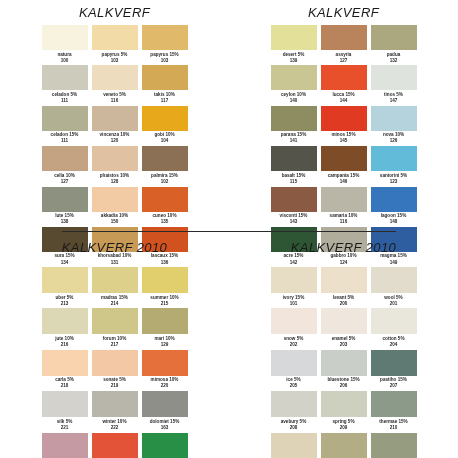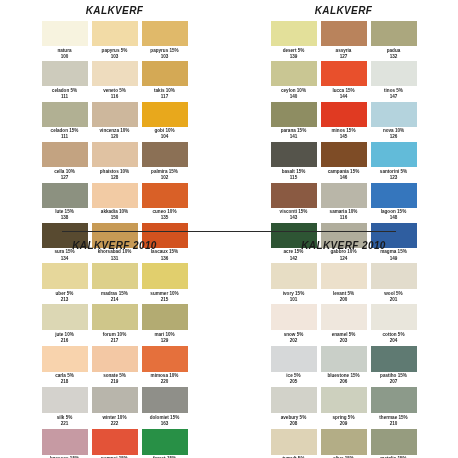--- a/index.html
+++ b/index.html
@@ -48,22 +48,22 @@
   .panel {
     flex: 1 1 50%;
     box-sizing: border-box;
     padding: 0;
     display: flex;
     flex-direction: column;
     align-items: center;
   }
 
   .panel-title {
-    font-size: 10px;
-    font-weight: bold;
+    font-size: 13px;
+    font-weight: normal;
     font-style: italic;
     letter-spacing: 0.4px;
     color: #1a1a1a;
     text-align: center;
     margin-top: 5px;
     margin-bottom: 5px;
     font-family: "Liberation Sans", sans-serif;
     white-space: nowrap;
   }
   .half-bottom .panel-title {

